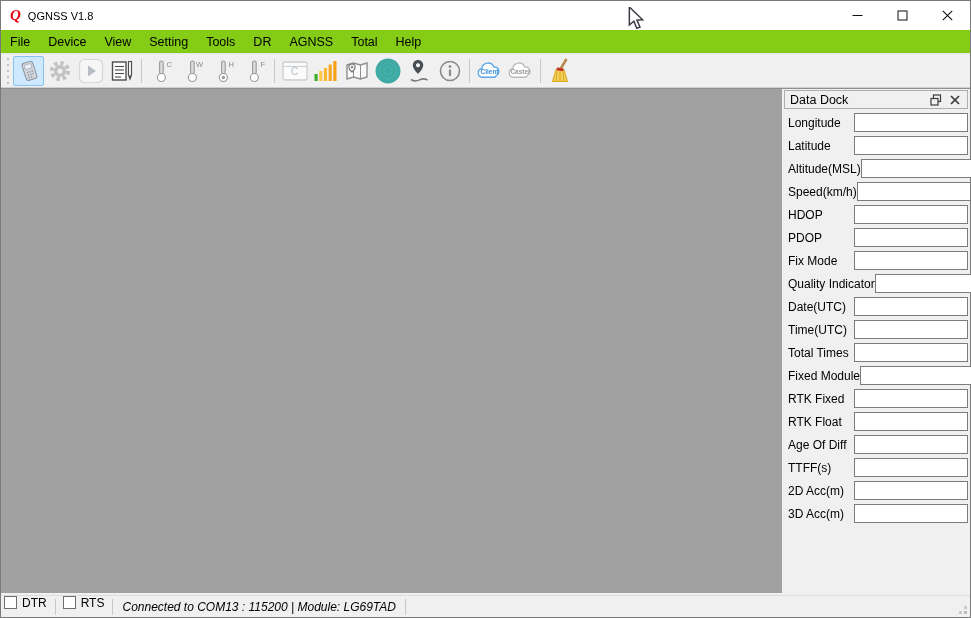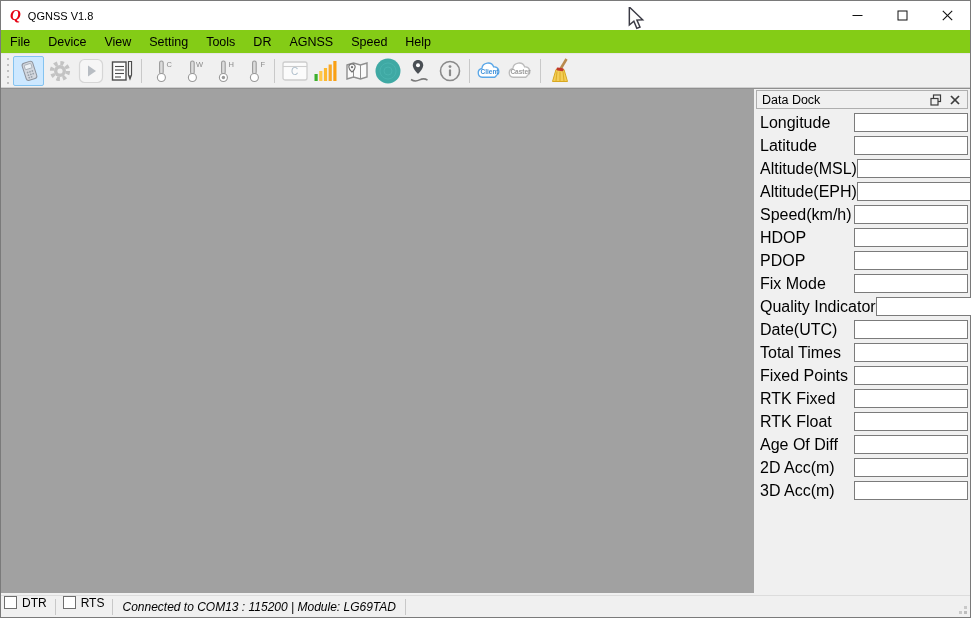--- a/index.html
+++ b/index.html
@@ -35,27 +35,27 @@
   .cloud-label { position:absolute; top:11px; left:0; width:100%; text-align:center; font-size:6.5px; font-weight:bold; }
   .cloud-label.client { color:#3c8fd9; }
   .cloud-label.caster { color:#9a9a9a; }
   .console-letter { position:absolute; top:9px; left:0; width:100%; text-align:center; font-size:10px; color:#aebecb; }
 
   
   .main { flex:1 1 auto; display:flex; background:#f0f0f0; border-top:1px solid #8f8f8f; min-height:0; }
   .workspace { flex:1 1 auto; background:#a1a1a1; margin-bottom:2px; }
 
   
-  .dock { width:216px; flex:0 0 auto; background:#f0f0f0; padding:1px 2px 0 2px; }
+  .dock { width:188px; flex:0 0 auto; background:#f0f0f0; padding:1px 2px 0 2px; }
   .dock-header { height:19px; border:1px solid #aeaeae; background:#f0f0f0; display:flex; align-items:center; padding:0 4px 0 5px; }
   .dock-title { flex:1; font-size:12.5px; }
   .dock-hbtn { width:16px; height:15px; display:flex; align-items:center; justify-content:center; margin-left:3px; }
   .dock-fields { padding:4px 0 0 4px; }
   .dock-row { display:flex; align-items:center; height:19px; margin-bottom:4px; }
-  .dock-label { flex:1; font-size:16px; white-space:nowrap; }
+  .dock-label { flex:1; font-size:12px; white-space:nowrap; }
   .dock-input { width:114px; height:19px; flex:0 0 auto; border:1px solid #7b7b7b; background:#fff; font-size:12px;
                 padding:0 3px; font-family:"Liberation Sans","DejaVu Sans",sans-serif; outline:none; }
 
   
   .statusbar { height:22px; flex:0 0 auto; background:#f0f0f0; border-top:1px solid #dcdcdc;
                display:flex; align-items:center; font-size:12px; position:relative; }
   .sb-sec { display:flex; padding:0 8px 0 3px; height:100%; }
   .sb-checkbox { width:13px; height:13px; border:1px solid #6e6e6e; background:#fff; margin-right:5px; flex:0 0 auto; }
   .sb-div { width:1px; height:16px; background:#c8c8c8; }
   .sb-msg { padding:0 9px; white-space:nowrap;font-style:italic; }
@@ -91,21 +91,21 @@
   </div>
 
   <div class="menubar" id="menubar">
       <span class="menu-item">File</span>
       <span class="menu-item">Device</span>
       <span class="menu-item">View</span>
       <span class="menu-item">Setting</span>
       <span class="menu-item">Tools</span>
       <span class="menu-item">DR</span>
       <span class="menu-item">AGNSS</span>
-      <span class="menu-item">Speed</span>
+      <span class="menu-item">Total</span>
       <span class="menu-item">Help</span>
     </div>
 
   <div class="toolbar">
     <span class="tb-grip">
         <i></i>
         <i></i>
         <i></i>
         <i></i>
         <i></i>
@@ -300,24 +300,20 @@
           </div>
           <div class="dock-row">
             <span class="dock-label">Latitude</span>
             <input class="dock-input" type="text" style="">
           </div>
           <div class="dock-row">
             <span class="dock-label">Altitude(MSL)</span>
             <input class="dock-input" type="text" style="">
           </div>
           <div class="dock-row">
-            <span class="dock-label">Altitude(EPH)</span>
-            <input class="dock-input" type="text" style="">
-          </div>
-          <div class="dock-row">
             <span class="dock-label">Speed(km/h)</span>
             <input class="dock-input" type="text" style="">
           </div>
           <div class="dock-row">
             <span class="dock-label">HDOP</span>
             <input class="dock-input" type="text" style="">
           </div>
           <div class="dock-row">
             <span class="dock-label">PDOP</span>
             <input class="dock-input" type="text" style="">
@@ -328,37 +324,45 @@
           </div>
           <div class="dock-row">
             <span class="dock-label">Quality Indicator</span>
             <input class="dock-input" type="text" style="">
           </div>
           <div class="dock-row">
             <span class="dock-label">Date(UTC)</span>
             <input class="dock-input" type="text" style="">
           </div>
           <div class="dock-row">
+            <span class="dock-label">Time(UTC)</span>
+            <input class="dock-input" type="text" style="">
+          </div>
+          <div class="dock-row">
             <span class="dock-label">Total Times</span>
             <input class="dock-input" type="text" style="">
           </div>
           <div class="dock-row">
-            <span class="dock-label">Fixed Points</span>
+            <span class="dock-label">Fixed Module</span>
             <input class="dock-input" type="text" style="">
           </div>
           <div class="dock-row">
             <span class="dock-label">RTK Fixed</span>
             <input class="dock-input" type="text" style="">
           </div>
           <div class="dock-row">
             <span class="dock-label">RTK Float</span>
             <input class="dock-input" type="text" style="">
           </div>
           <div class="dock-row">
             <span class="dock-label">Age Of Diff</span>
+            <input class="dock-input" type="text" style="">
+          </div>
+          <div class="dock-row">
+            <span class="dock-label">TTFF(s)</span>
             <input class="dock-input" type="text" style="">
           </div>
           <div class="dock-row">
             <span class="dock-label">2D Acc(m)</span>
             <input class="dock-input" type="text" style="">
           </div>
           <div class="dock-row">
             <span class="dock-label">3D Acc(m)</span>
             <input class="dock-input" type="text" style="">
           </div>

